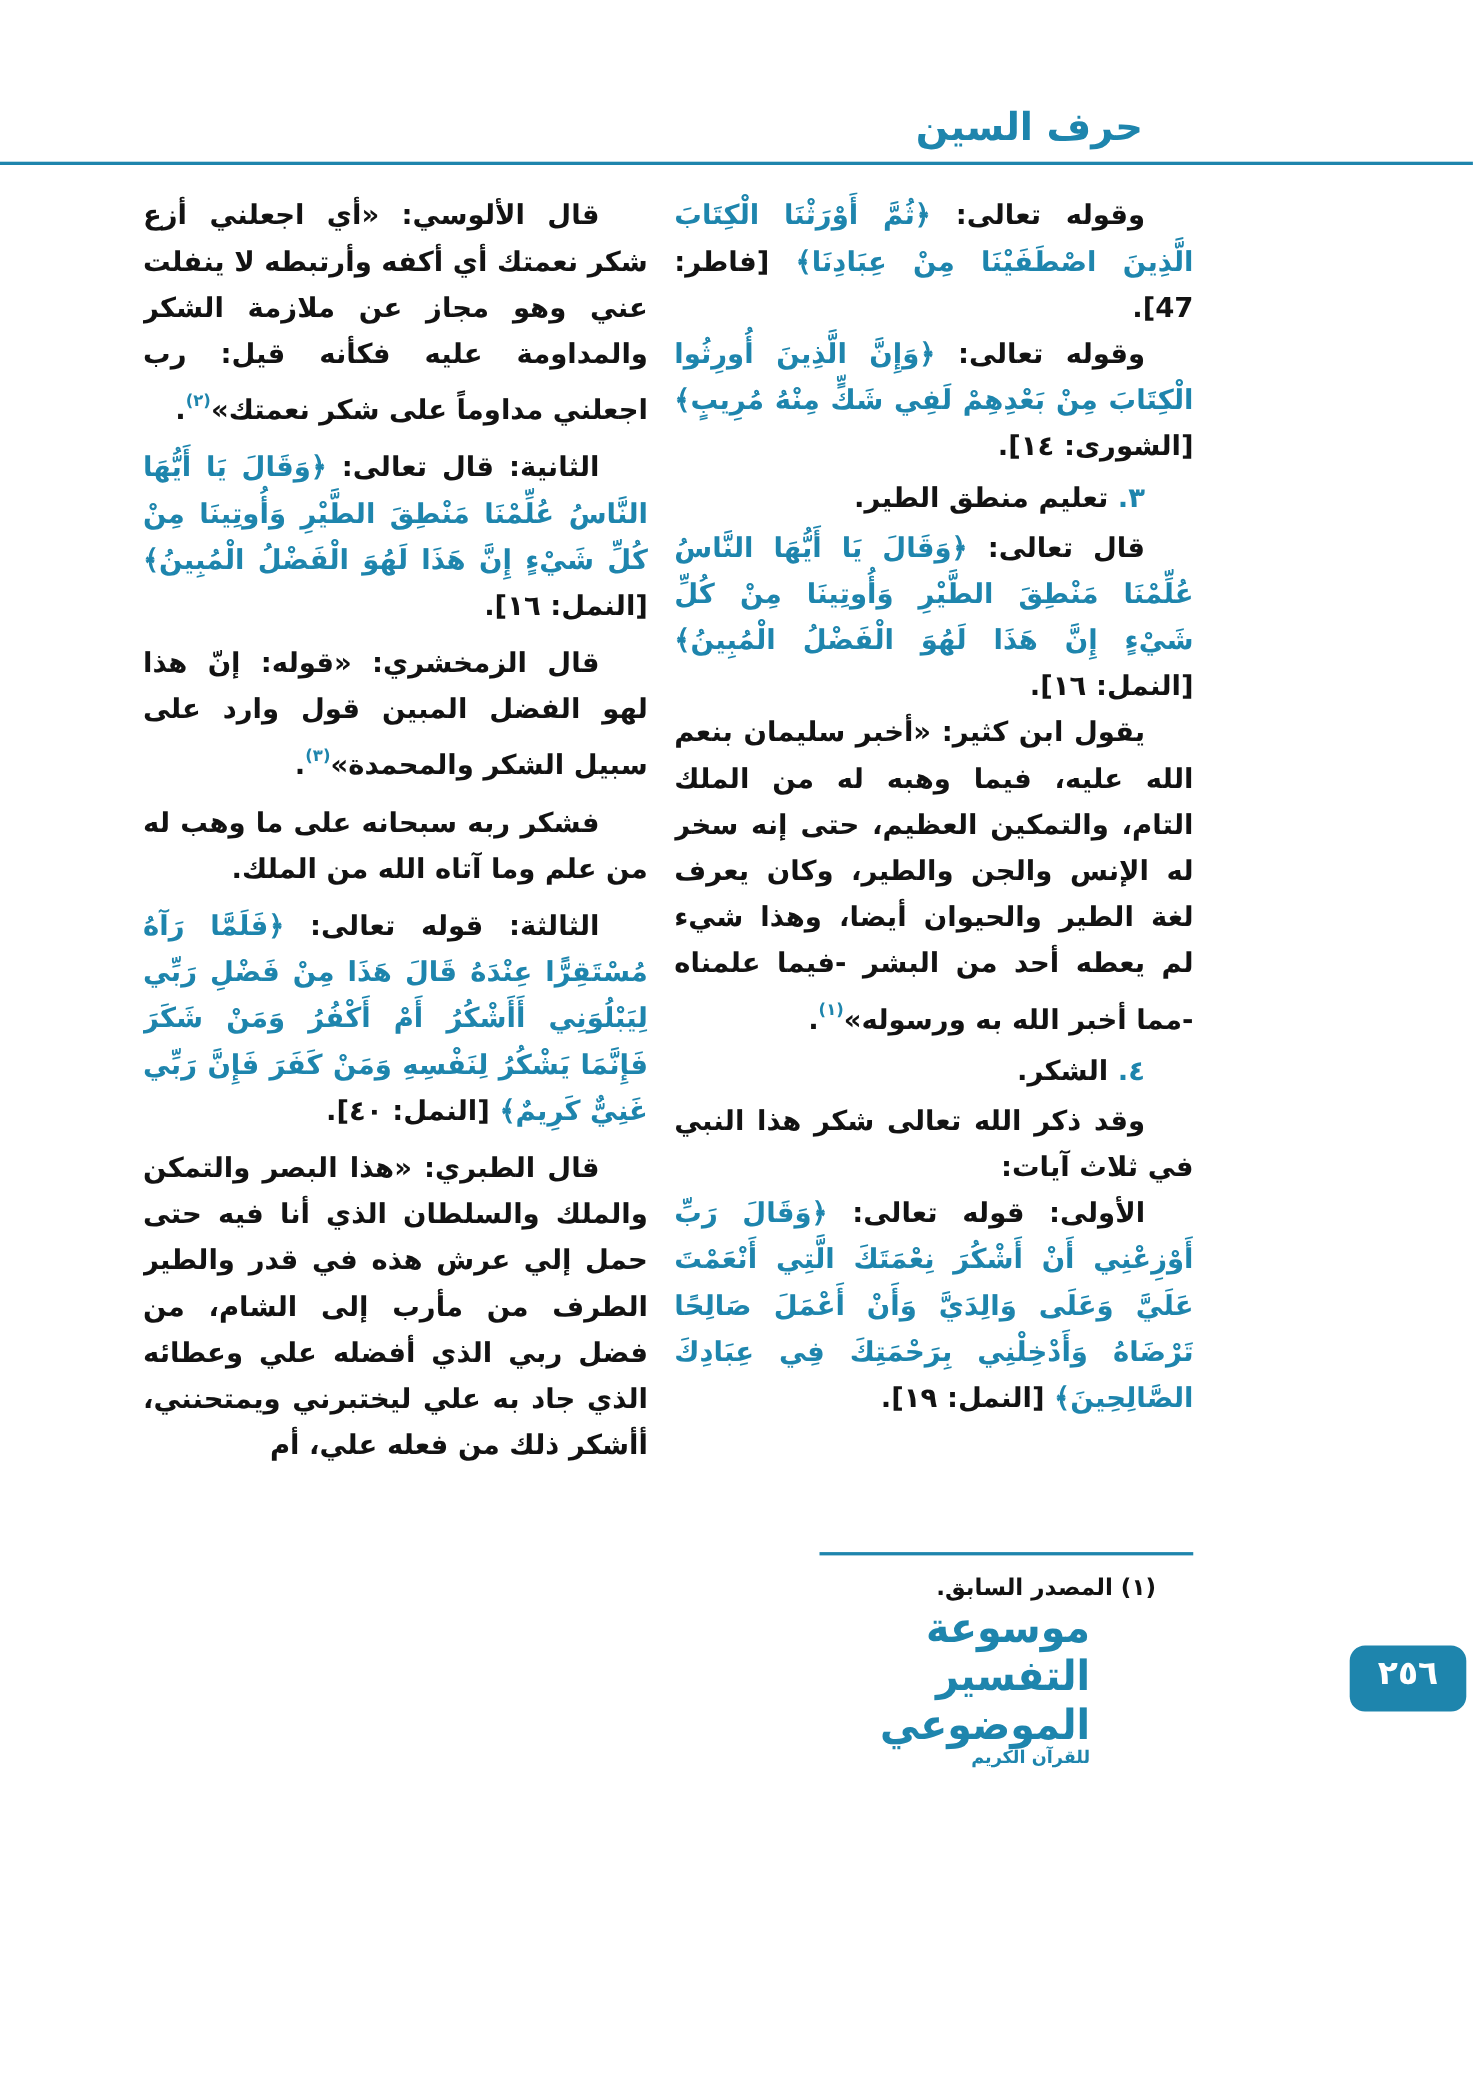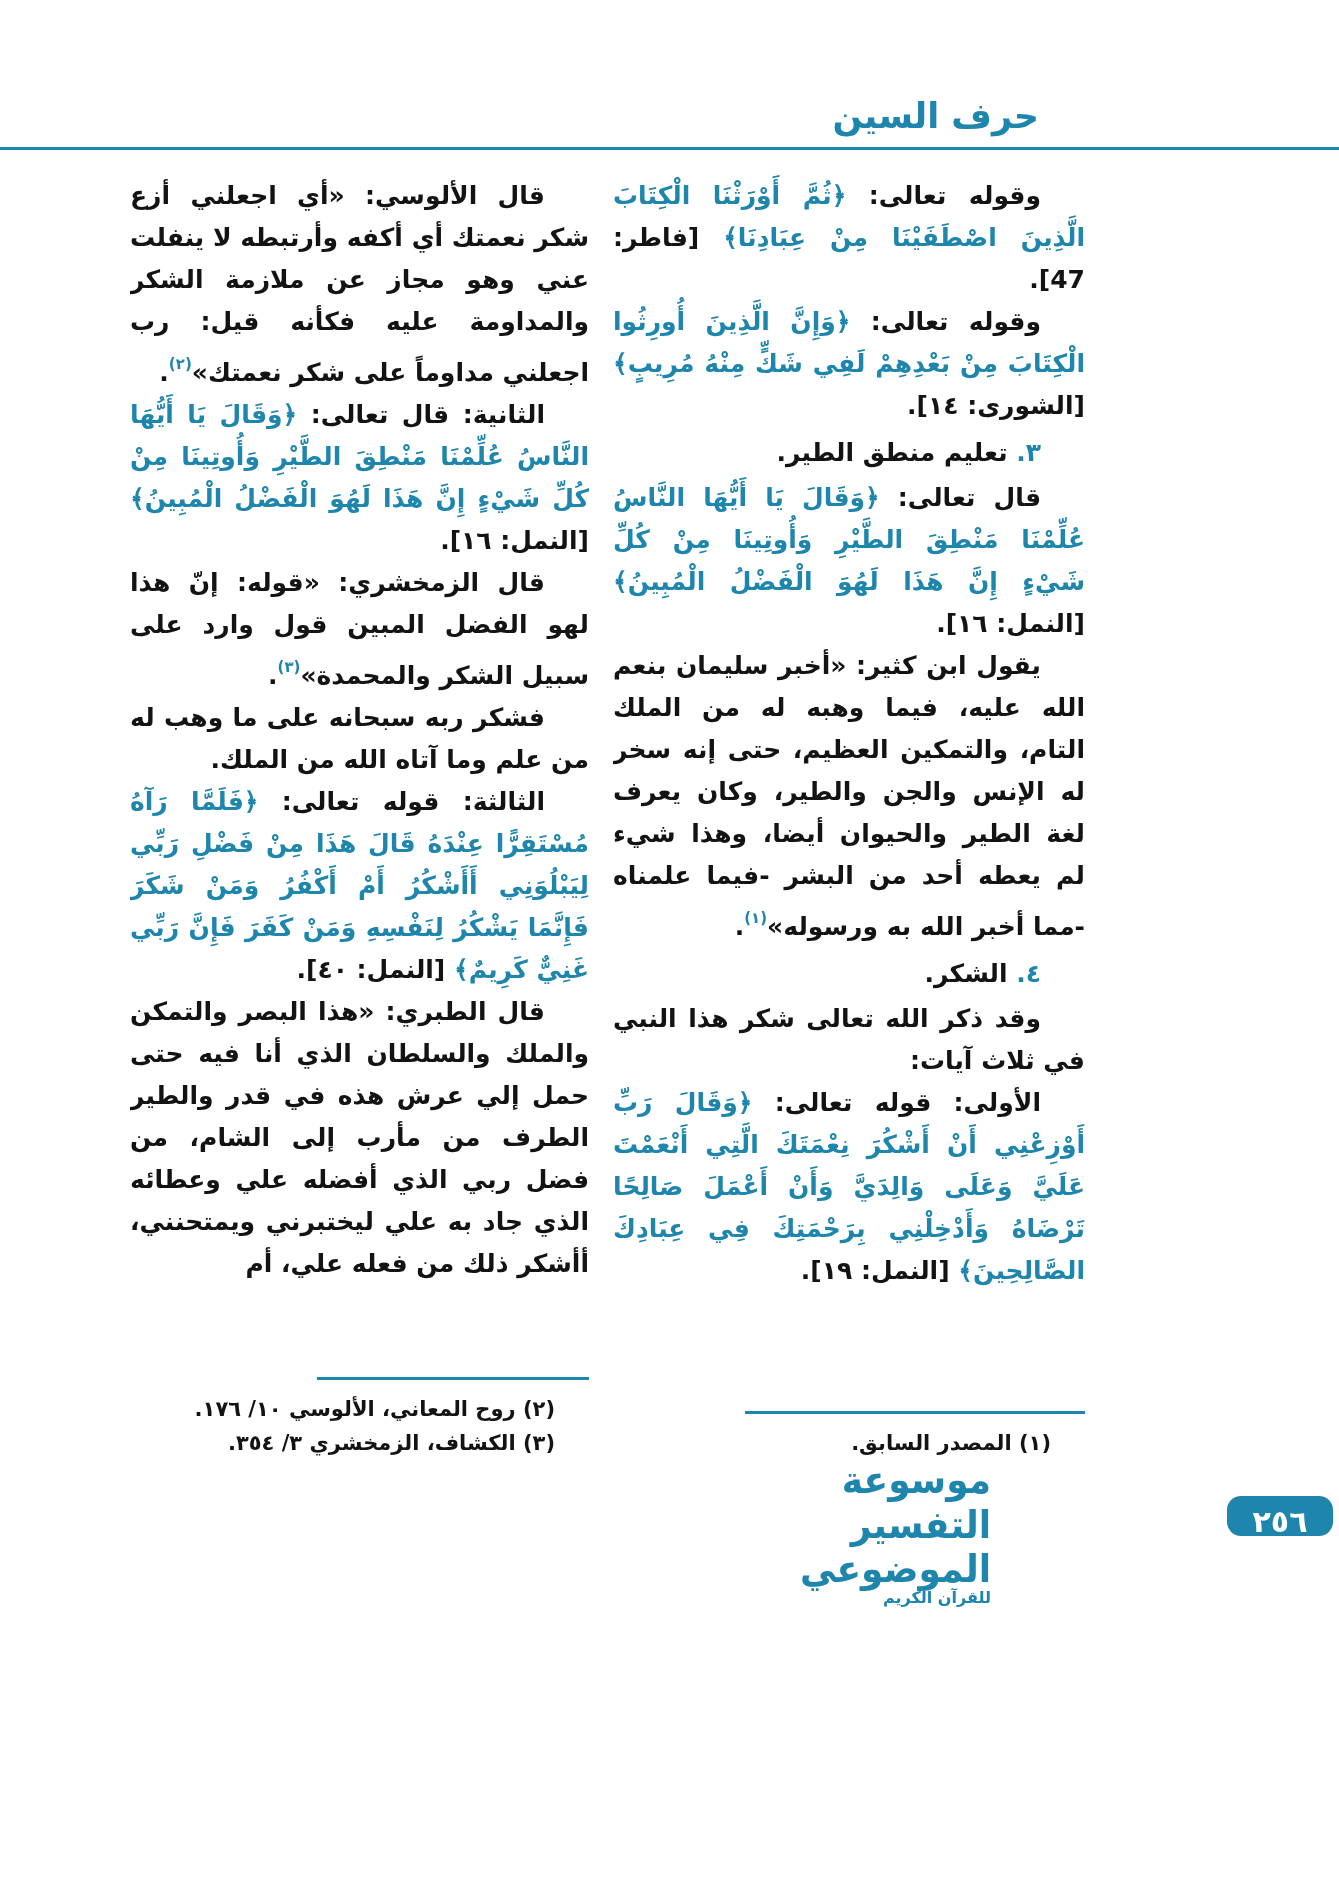--- a/index.html
+++ b/index.html
@@ -36,21 +36,21 @@
   .columns {
     position: absolute; top: 175px; right: 254px; left: 130px;
     height: 1285px;
     display: flex; gap: 24px;
   }
   .col {
     display: flex; flex-direction: column;
     overflow: hidden; height: 100%;
   }
   .col-right { flex: 0 0 472px; }
-  .col-left  { flex: 1 1 auto; }
+  .col-left  { flex: 1 1 auto; gap: 10px; }
 
   .para {
     font-size: 25px;
     line-height: 42px;
     font-weight: 700;
     text-align: justify;
     text-indent: 44px;
     color: var(--ink);
   }
   .para.heading { margin-top: 5px; margin-bottom: 3px; }
@@ -88,21 +88,21 @@
     font-size: 36px; font-weight: bold;
     line-height: 42px;
     transform: scaleY(1.05);
   }
   .logo-sub {
     font-size: 16px; font-weight: bold;
     margin-top: 0; letter-spacing: 1px;
   }
   .page-number-badge {
     position: absolute; top: 1496px; right: 6px;
-    width: 106px; height: 40px;
+    width: 106px; height: 60px;
     background: var(--accent);
     border-radius: 14px;
     color: #ffffff;
     font-size: 30px; font-weight: bold;
     text-align: center; line-height: 52px;
   }
 </style>
 </head>
 <body>
 
@@ -158,25 +158,20 @@
       <p class="para">
         <span>فشكر ربه سبحانه على ما وهب له من علم وما آتاه الله من الملك.</span>
       </p>
       <p class="para">
         <span>الثالثة:</span><span> قوله تعالى: </span><span class="verse">﴿فَلَمَّا رَآهُ مُسْتَقِرًّا عِنْدَهُ قَالَ هَذَا مِنْ فَضْلِ رَبِّي لِيَبْلُوَنِي أَأَشْكُرُ أَمْ أَكْفُرُ وَمَنْ شَكَرَ فَإِنَّمَا يَشْكُرُ لِنَفْسِهِ وَمَنْ كَفَرَ فَإِنَّ رَبِّي غَنِيٌّ كَرِيمٌ﴾</span><span> [النمل: ٤٠].</span>
       </p>
       <p class="para">
         <span>قال الطبري: «هذا البصر والتمكن والملك والسلطان الذي أنا فيه حتى حمل إلي عرش هذه في قدر والطير الطرف من مأرب إلى الشام، من فضل ربي الذي أفضله علي وعطائه الذي جاد به علي ليختبرني ويمتحنني، أأشكر ذلك من فعله علي، أم</span>
       </p>
 
-      <div class="footnotes">
-        <div class="fn-rule fn-rule-left"></div>
-        <p class="footnote">(٢) روح المعاني، الألوسي ١٠/ ١٧٦.</p>
-        <p class="footnote">(٣) الكشاف، الزمخشري ٣/ ٣٥٤.</p>
-      </div>
     </section>
 
   </div>
 
   <div class="logo">
     <div class="logo-main">موسوعة التفسير الموضوعي</div>
     <div class="logo-sub">للقرآن الكريم</div>
   </div>
   <div class="page-number-badge">
     <span>٢٥٦</span>

